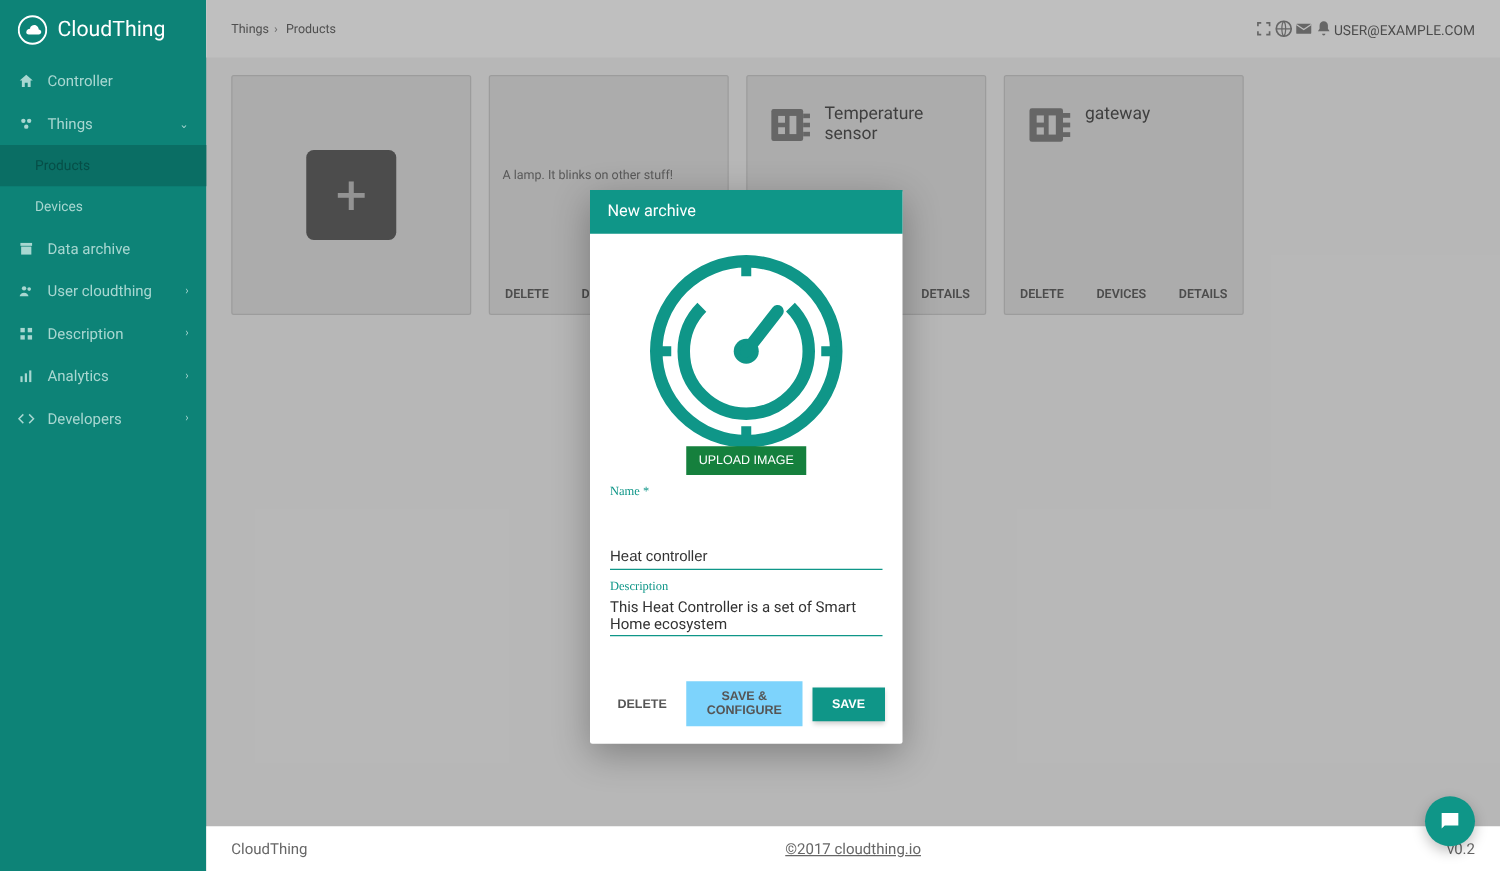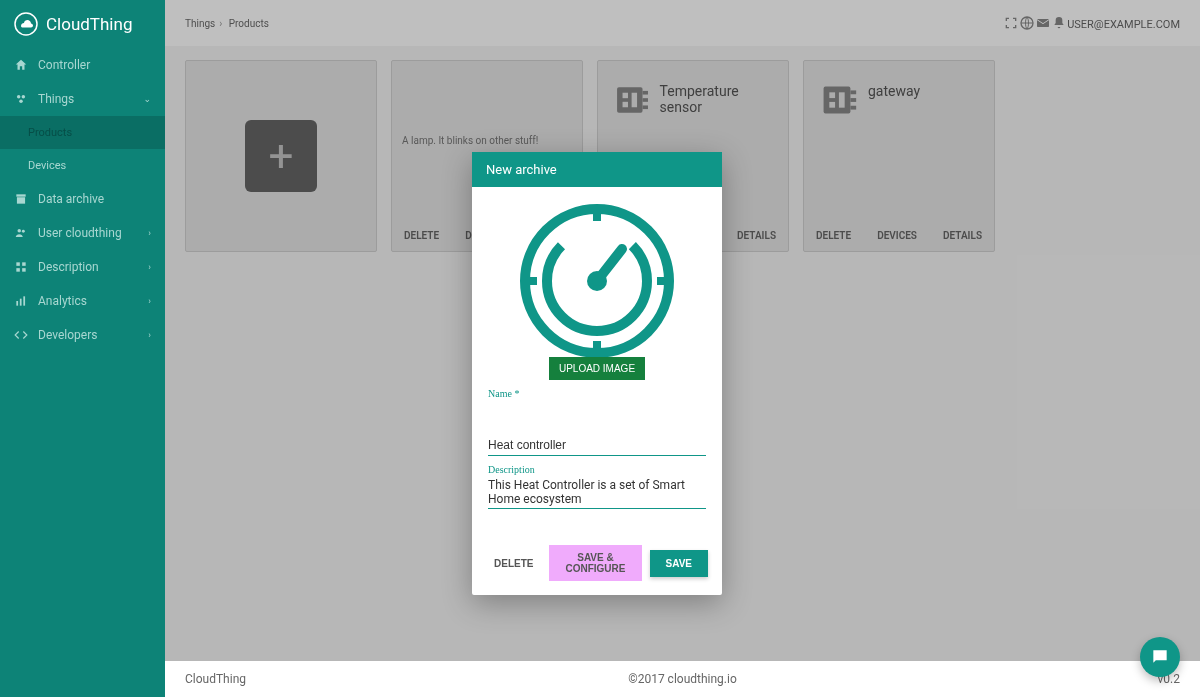--- a/index.html
+++ b/index.html
@@ -24,36 +24,36 @@
 .card { width: 192px; height: 192px; background: #e6e6e6; border: 1px solid #d0d0d0; border-radius: 2px; position: relative; display: flex; flex-direction: column; }
 .card-add { display: flex; align-items: center; justify-content: center; }
 .add-btn { width: 72px; height: 72px; background: #666; border-radius: 6px; display: flex; align-items: center; justify-content: center; color: #c5c5c5; font-size: 44px; cursor: pointer; }
 .card-body { flex: 1; display: flex; padding: 16px 10px 0 10px; gap: 8px; }
 .chip-icon { width: 46px; height: 46px; fill: #888; }
 .card-title { font-size: 14px; color: #555; margin-top: 6px; }
 .card-desc { font-size: 10px; color: #777; padding: 0 10px; margin-top: auto; }
 .card-actions { display: flex; justify-content: space-between; padding: 10px 12px; font-size: 10px; font-weight: 600; color: #666; border-top: 0px solid #ddd; margin-top: auto; }
 .card-actions span { cursor: pointer; }
 .footer { position: absolute; left: 165px; bottom: 0; right: 0; height: 36px; background: #fff; display: flex; align-items: center; padding: 0 20px; font-size: 12px; color: #666; }
-.footer .center { position: absolute; left: 50%; transform: translateX(-50%); }
+.footer .center { position: absolute; left: 50%; transform: translateX(-50%); text-decoration: underline; }
 .footer .right { margin-left: auto; }
 .overlay { position: absolute; left: 165px; top: 0; right: 0; bottom: 0; background: rgba(0,0,0,0.25); }
 .modal { position: absolute; left: 472px; top: 152px; width: 250px; background: #fff; box-shadow: 0 8px 30px rgba(0,0,0,0.3); border-radius: 2px; z-index: 10; }
 .modal-header { background: #0f9688; color: #fff; padding: 10px 14px; font-size: 13px; }
 .modal-body { padding: 10px 16px 16px 16px; }
 .modal-img { display: flex; justify-content: center; padding: 4px 0 2px 0; }
 .upload { display: flex; justify-content: center; margin-top: -6px; }
 .upload-btn { background: #15803d; color: #fff; font-size: 10px; font-weight: 400; padding: 6px 10px; border: none; cursor: pointer; }
 .field { margin-top: 8px; }
 .field-label { font-size: 10px; color: #0f9688; font-family: Liberation Serif, serif; }
 .field-input { width: 100%; border: none; border-bottom: 1px solid #0f9688; font-size: 12px; padding: 3px 0; outline: none; color: #333; background: transparent; margin-top: 36px; }
 .field-textarea { width: 100%; border: none; border-bottom: 1px solid #0f9688; font-size: 12px; padding: 3px 0; outline: none; color: #333; font-family: inherit; resize: none; background: transparent; height: 34px; }
 .modal-actions { display: flex; justify-content: flex-end; gap: 8px; padding: 16px 14px 14px 14px; align-items: center; }
 .btn-text { background: none; border: none; font-size: 10px; font-weight: 600; color: #555; cursor: pointer; padding: 7px 8px; }
-.btn-text.hl { background: #f0abfc; }
+.btn-text.hl { background: #7dd3fc; }
 .btn-primary { background: #0f9688; color: #fff; border: none; font-size: 10px; font-weight: 700; padding: 8px 16px; cursor: pointer; box-shadow: 0 2px 4px rgba(0,0,0,0.2); }
 .chat-fab { position: absolute; right: 20px; bottom: 20px; width: 40px; height: 40px; background: #0f9688; border-radius: 50%; display: flex; align-items: center; justify-content: center; cursor: pointer; box-shadow: 0 4px 10px rgba(0,0,0,0.25); z-index: 20; }
 .chat-fab svg { width: 20px; height: 20px; fill: #fff; }
 </style>
 </head>
 <body>
 
 <div class="sidebar">
   <div class="logo">
     <span class="logo-icon">

